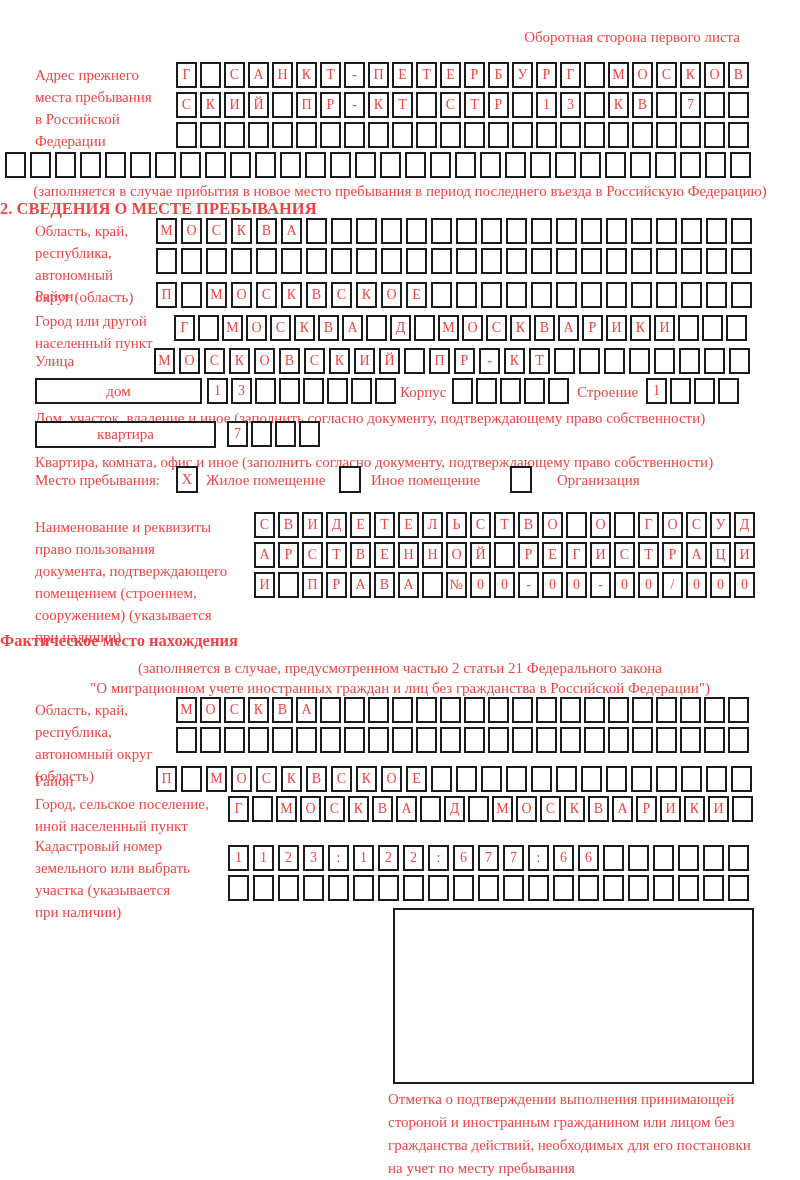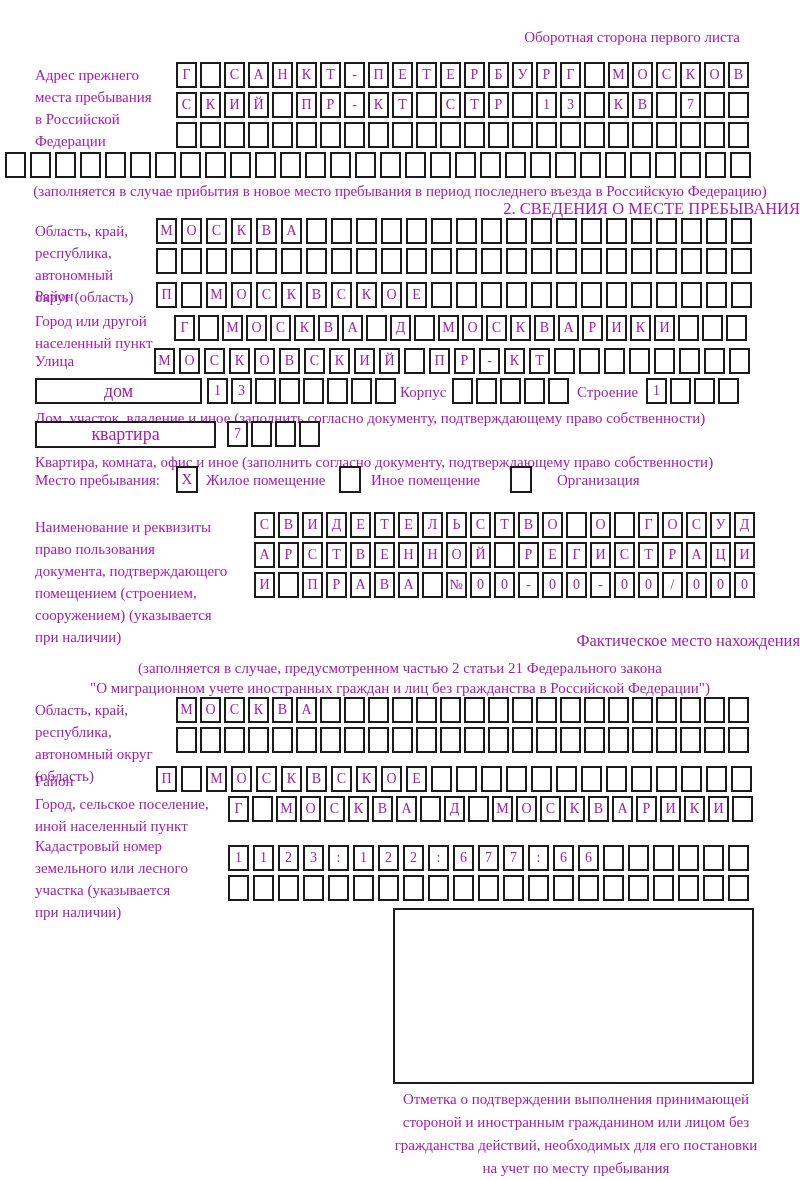--- a/index.html
+++ b/index.html
@@ -1,32 +1,32 @@
 <!DOCTYPE html>
 <html><head>
 <meta charset="utf-8">
 <style>
   html,body { margin:0; padding:0; background:#fff; }
   .page { position:relative; width:800px; height:1180px; background:#fff; overflow:hidden;
-          font-family:"Liberation Serif","DejaVu Serif",serif; color:#a21caf; }
+          font-family:"Liberation Serif","DejaVu Serif",serif; color:#ef4444; }
   .lbl  { position:absolute; font-size:15px; line-height:22px; white-space:nowrap; }
   .note { position:absolute; font-size:15px; line-height:20px; white-space:nowrap; }
   .center { left:0; width:800px; text-align:center; }
-  .title { position:absolute; left:0; width:800px; text-align:right;
-           font-weight:normal; font-size:16.5px; white-space:nowrap; }
+  .title { position:absolute; left:0; width:800px; text-align:left;
+           font-weight:bold; font-size:16.5px; white-space:nowrap; }
   .cellrow { position:absolute; display:flex; white-space:nowrap; }
   .cell { flex:none; box-sizing:border-box; width:21px; height:26px; border:2px solid #1b1b1b;
           margin-right:3px; font-size:14px; line-height:21px; text-align:center; background:#fff; }
   .p25 .cell { margin-right:4px; }
   .wbox { position:absolute; box-sizing:border-box; border:2px solid #1b1b1b; background:#fff;
-          text-align:center; font-size:18px; }
+          text-align:center; font-size:15px; }
   .chk  { position:absolute; box-sizing:border-box; width:22px; height:27px; border:2px solid #1b1b1b;
           text-align:center; font-size:15px; line-height:23px; background:#fff; }
   .bigbox { position:absolute; box-sizing:border-box; border:2px solid #1b1b1b; background:#fff; }
-  .caption { position:absolute; font-size:15px; line-height:23px; text-align:center; }
+  .caption { position:absolute; font-size:15px; line-height:23px; text-align:left; }
 </style>
 </head>
 <body>
 
 <div class="page">
 
   <div class="lbl" style="right:60px;top:26px">Оборотная сторона первого листа</div>
 
   <div class="lbl" style="left:35px;top:64px">
       <div>Адрес прежнего</div>
@@ -532,21 +532,21 @@
       <div class="cell">А</div>
       <div class="cell">Р</div>
       <div class="cell">И</div>
       <div class="cell">К</div>
       <div class="cell">И</div>
       <div class="cell"></div>
     </div>
 
   <div class="lbl" style="left:35px;top:835px">
       <div>Кадастровый номер</div>
-      <div>земельного или лесного</div>
+      <div>земельного или выбрать</div>
       <div>участка (указывается</div>
       <div>при наличии)</div>
     </div>
   <div class="cellrow p25" style="left:228px;top:845px">
       <div class="cell">1</div>
       <div class="cell">1</div>
       <div class="cell">2</div>
       <div class="cell">3</div>
       <div class="cell">:</div>
       <div class="cell">1</div>

